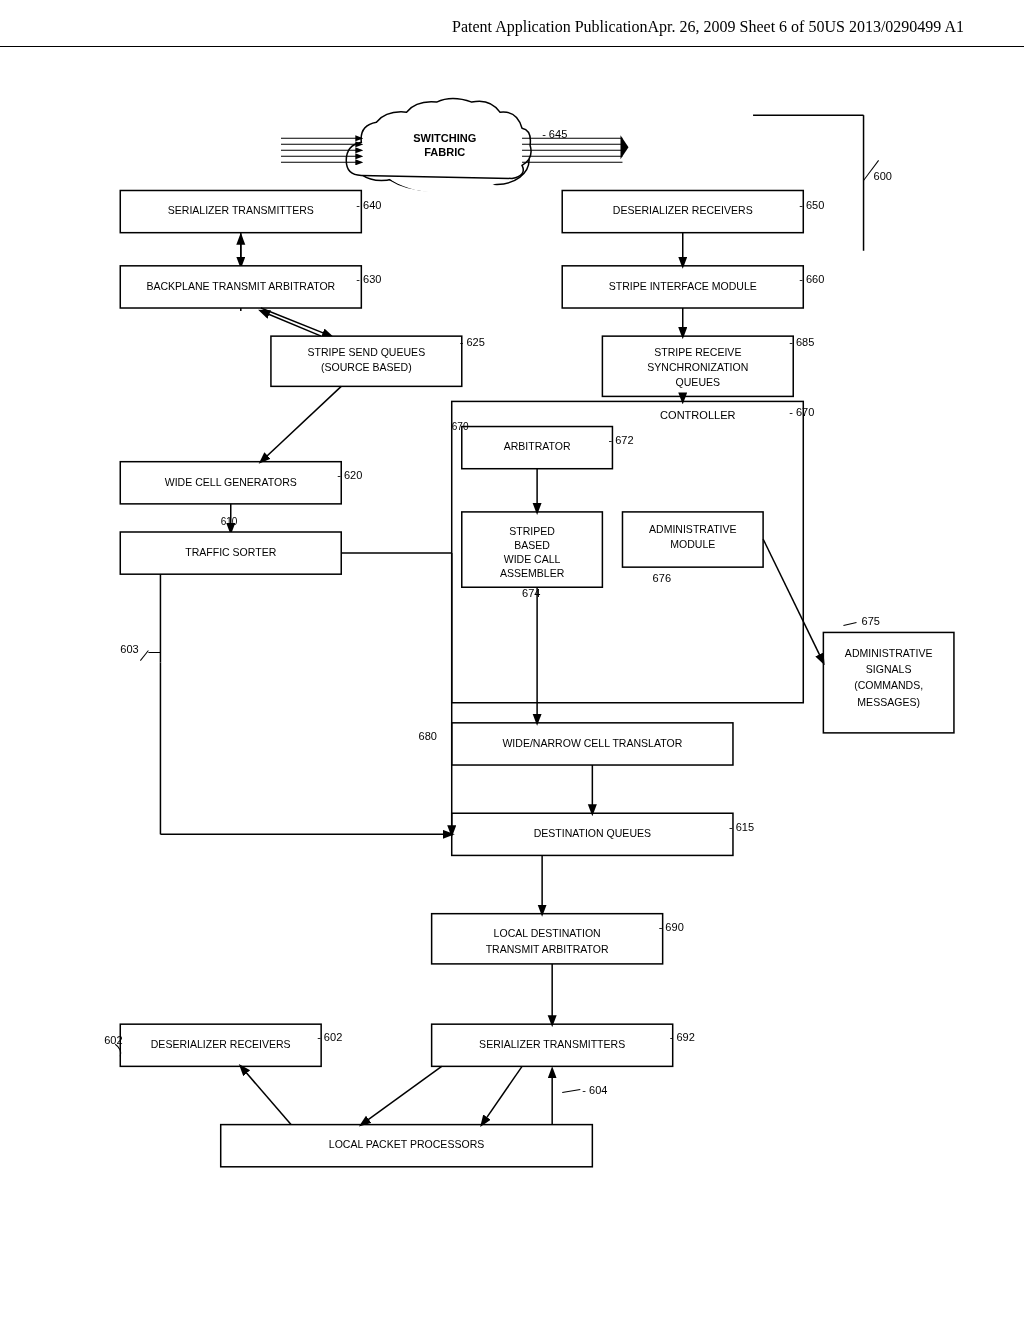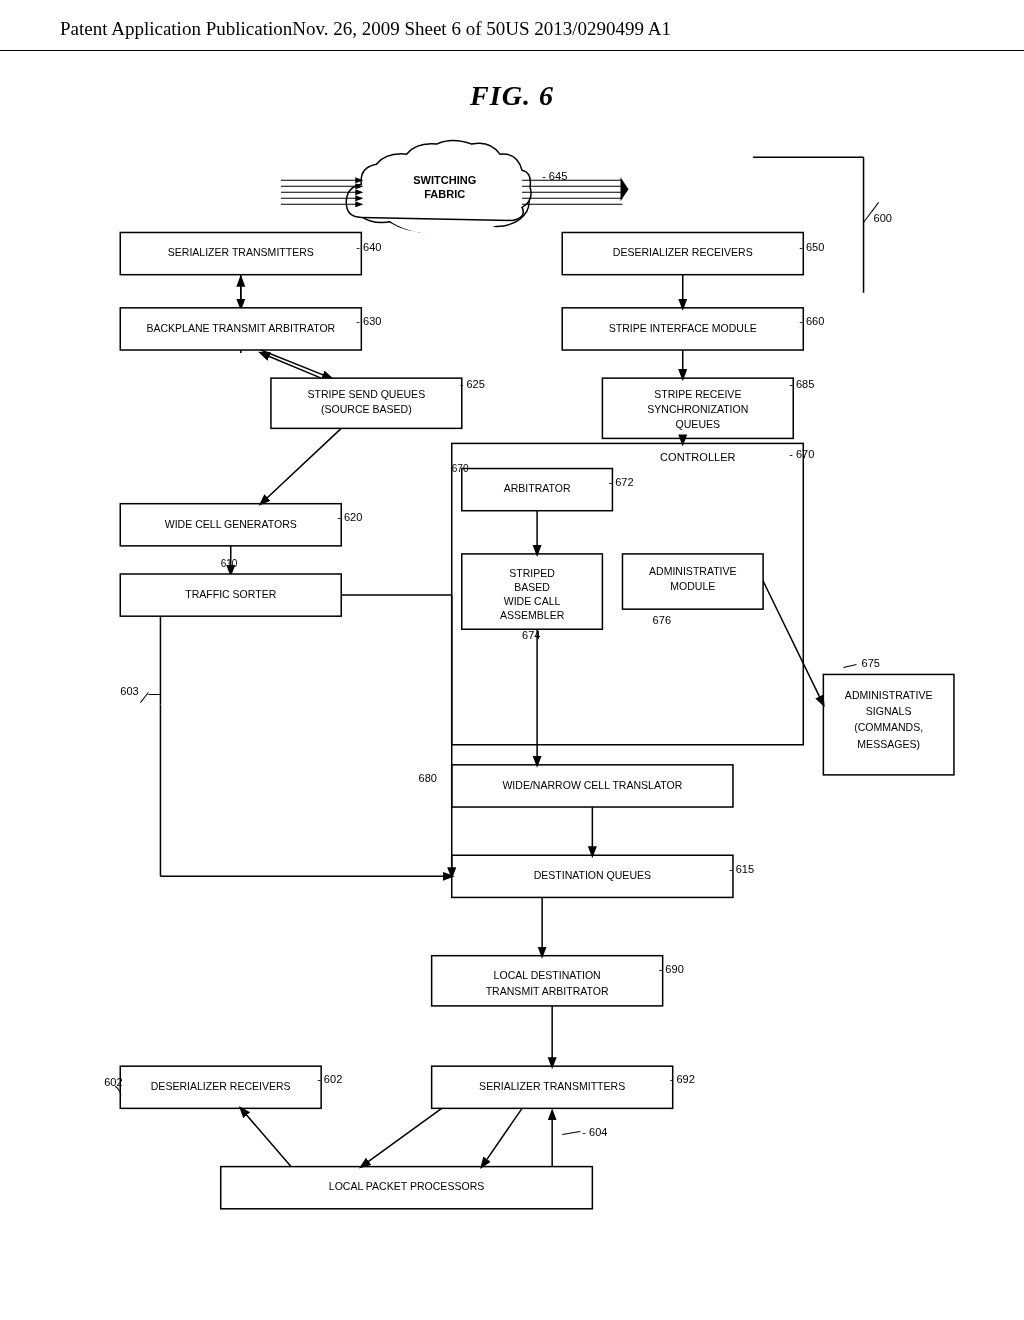--- a/index.html
+++ b/index.html
@@ -7,25 +7,25 @@
       width: 1024px;
       height: 1320px;
       background: #fff;
       font-family: 'Times New Roman', serif;
       position: relative;
       overflow: hidden;
     }
 
     .page-header {
       display: flex;
-      justify-content: flex-start;
+      justify-content: flex-end;
       align-items: center;
       padding: 18px 60px 10px 60px;
       border-bottom: 1px solid #000;
-      font-size: 19px;
+      font-size: 16px;
     }
 
     .diagram-area {
       position: absolute;
       top: 80px;
       left: 60px;
       right: 60px;
       bottom: 40px;
     }
 
@@ -50,26 +50,25 @@
       text-anchor: middle;
       dominant-baseline: middle;
       font-weight: normal;
     }
   </style>
 </head>
 <body>
 
 <div class="page-header">
   <span>Patent Application Publication</span>
-  <span>Nov. 26, 2009    Sheet 6 of 50</span>
+  <span>Apr. 26, 2009    Sheet 6 of 50</span>
   <span>US 2013/0290499 A1</span>
 </div>
 
 <div class="diagram-area">
-  <div class="fig-title">FIG. 6</div>
 
   <svg viewBox="0 0 900 1180" xmlns="http://www.w3.org/2000/svg">
     <defs>
       <marker id="arrow" markerWidth="8" markerHeight="8" refX="6" refY="3" orient="auto">
         <path d="M0,0 L0,6 L8,3 z" fill="black"></path>
       </marker>
       <marker id="arrow-rev" markerWidth="8" markerHeight="8" refX="2" refY="3" orient="auto">
         <path d="M8,0 L8,6 L0,3 z" fill="black"></path>
       </marker>
     </defs>

